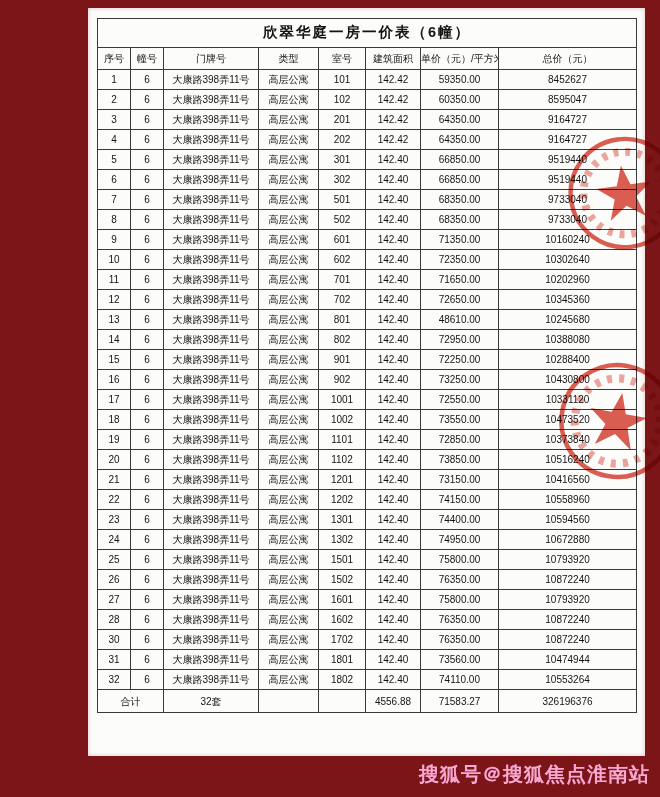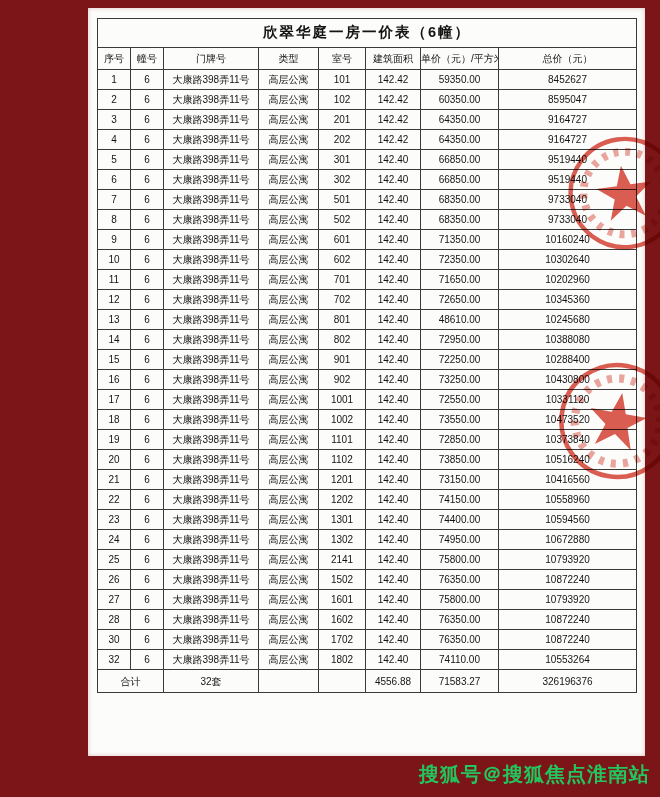--- a/index.html
+++ b/index.html
@@ -23,21 +23,21 @@
   }
   .price-table .title-cell{
     font-size:14.5px;font-weight:bold;height:26px;letter-spacing:2px;
   }
   .price-table thead th{font-weight:normal;height:19px;}
   .price-table tfoot td{font-weight:normal;height:20px;}
   .stamp{position:absolute;pointer-events:none;mix-blend-mode:multiply;opacity:.82;}
   .stamp-1{left:478px;top:126px;transform:rotate(-8deg);}
   .stamp-2{left:468px;top:352px;transform:rotate(10deg);}
   .watermark{
-    position:absolute;right:10px;bottom:9px;color:#22c55e;
+    position:absolute;right:10px;bottom:9px;color:#f9a8d4;
     font-size:20px;font-weight:bold;letter-spacing:1px;margin-top:25px;
   }
 </style>
 </head>
 <body>
 
 <div class="stage">
 
   <div class="page">
 
@@ -306,21 +306,21 @@
     <td>1302</td>
     <td>142.40</td>
     <td>74950.00</td>
     <td>10672880</td>
   </tr>
           <tr>
     <td>25</td>
     <td>6</td>
     <td>大康路398弄11号</td>
     <td>高层公寓</td>
-    <td>2141</td>
+    <td>1501</td>
     <td>142.40</td>
     <td>75800.00</td>
     <td>10793920</td>
   </tr>
           <tr>
     <td>26</td>
     <td>6</td>
     <td>大康路398弄11号</td>
     <td>高层公寓</td>
     <td>1502</td>
@@ -350,20 +350,30 @@
   </tr>
           <tr>
     <td>30</td>
     <td>6</td>
     <td>大康路398弄11号</td>
     <td>高层公寓</td>
     <td>1702</td>
     <td>142.40</td>
     <td>76350.00</td>
     <td>10872240</td>
+  </tr>
+          <tr>
+    <td>31</td>
+    <td>6</td>
+    <td>大康路398弄11号</td>
+    <td>高层公寓</td>
+    <td>1801</td>
+    <td>142.40</td>
+    <td>73560.00</td>
+    <td>10474944</td>
   </tr>
           <tr>
     <td>32</td>
     <td>6</td>
     <td>大康路398弄11号</td>
     <td>高层公寓</td>
     <td>1802</td>
     <td>142.40</td>
     <td>74110.00</td>
     <td>10553264</td>

